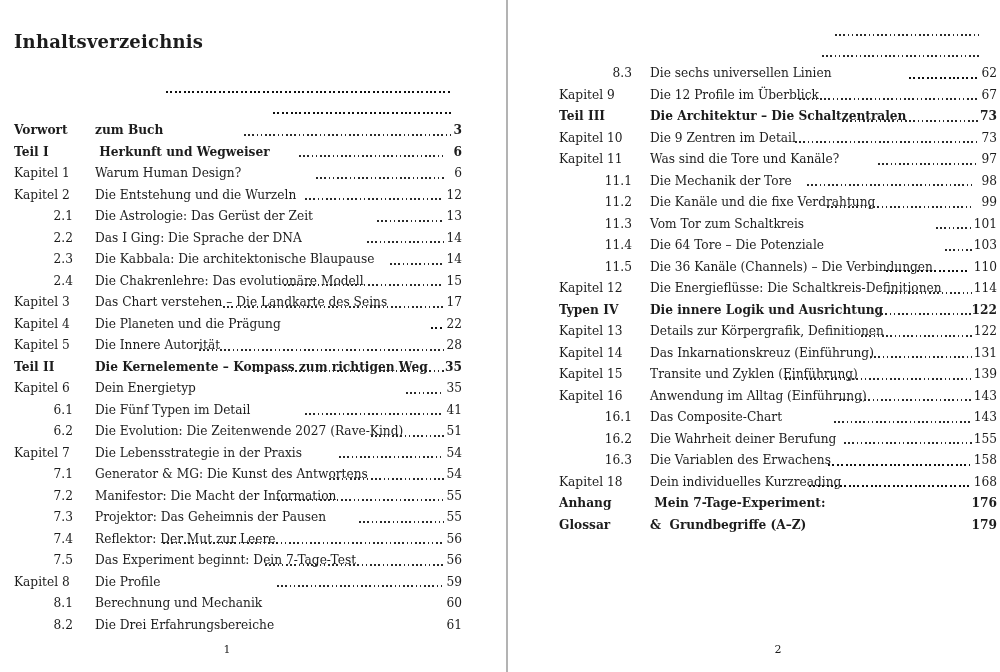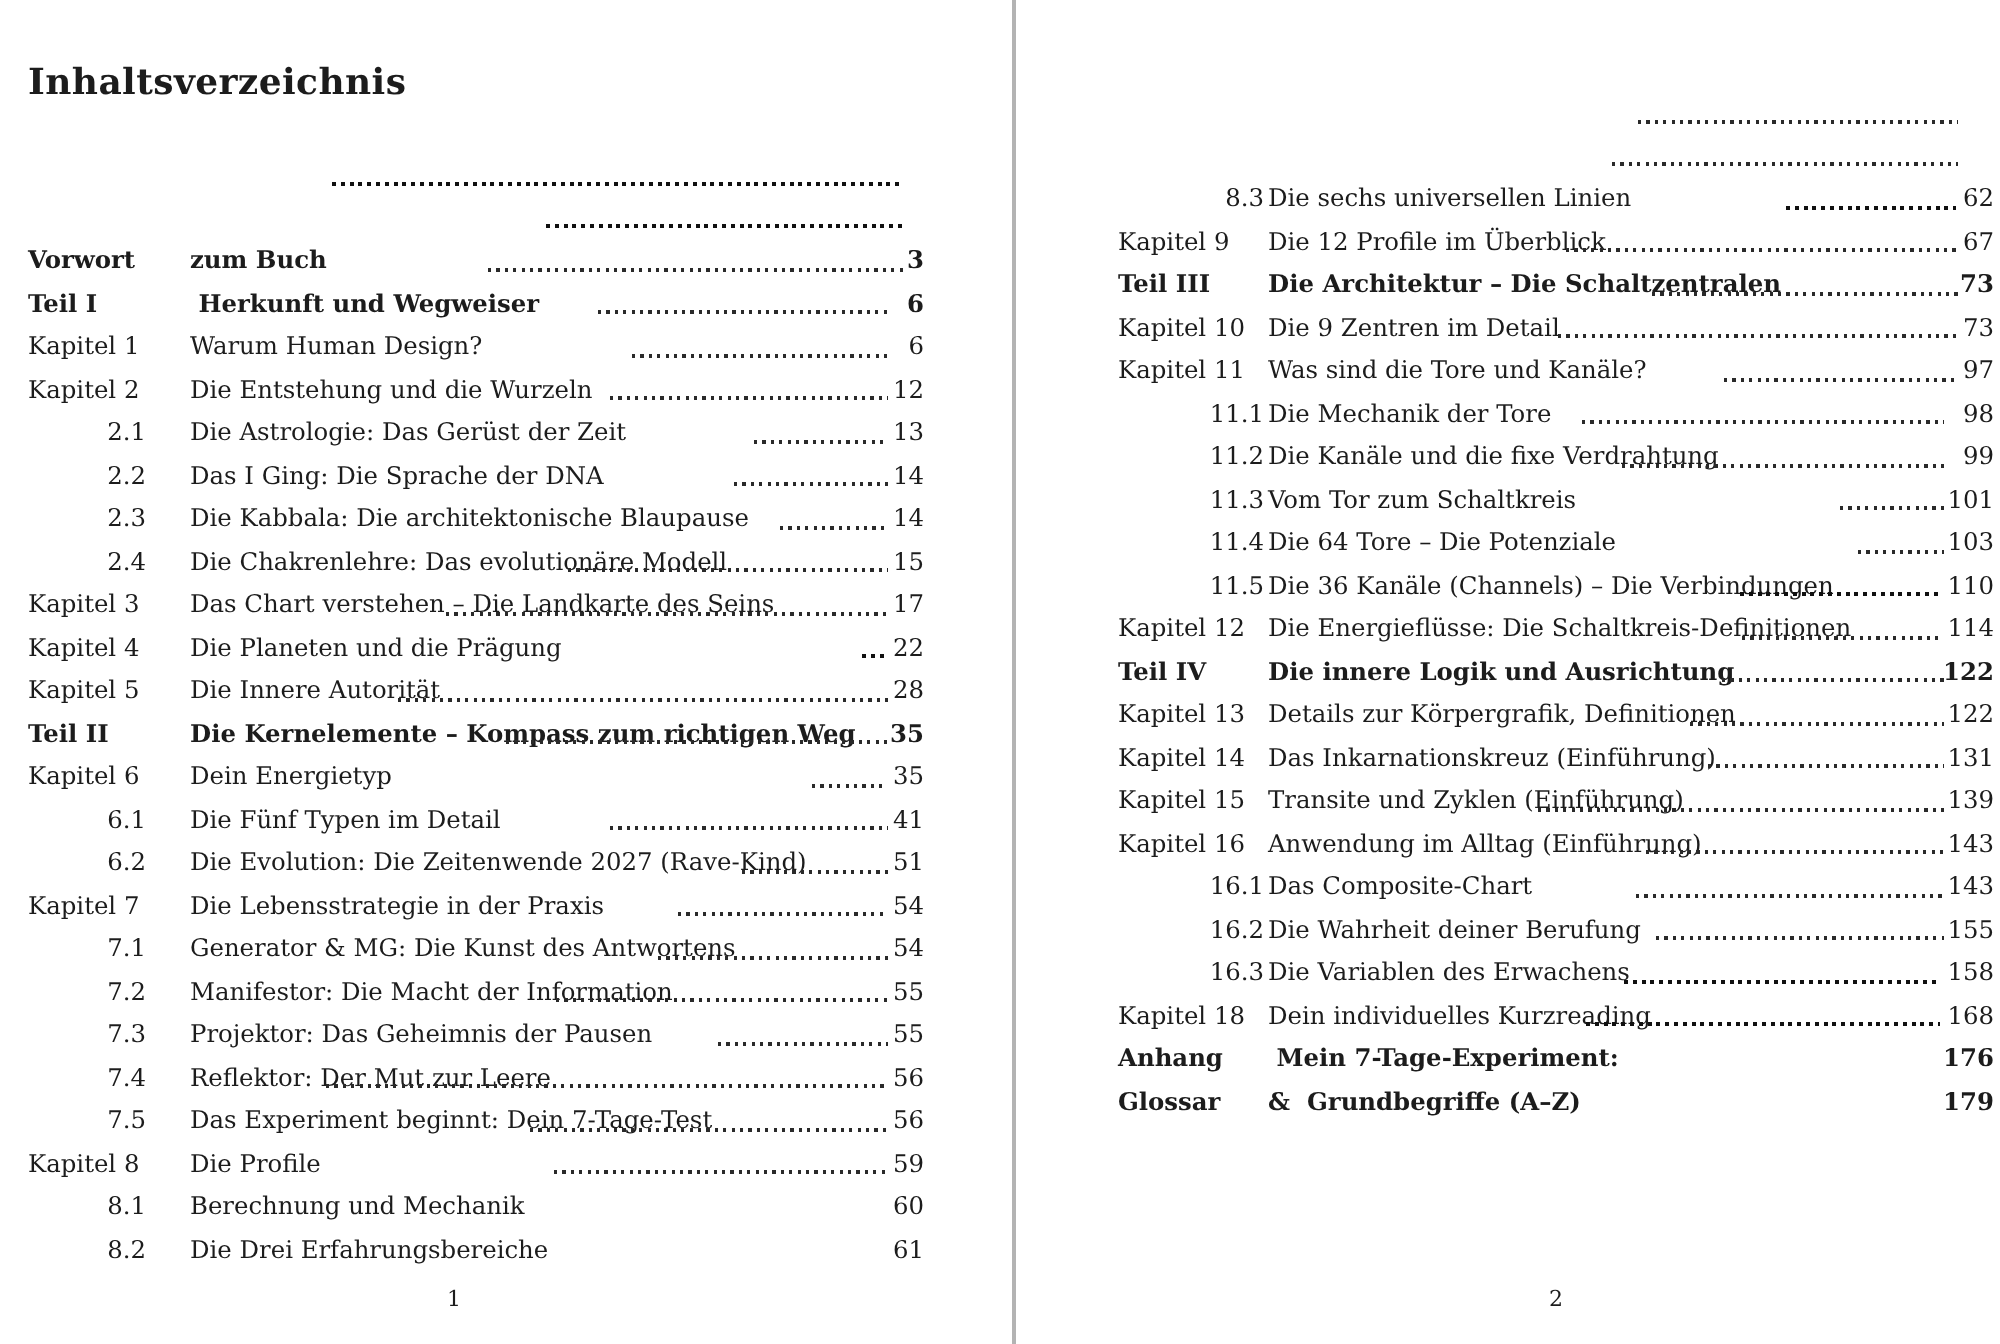--- a/index.html
+++ b/index.html
@@ -12,33 +12,33 @@
   .page{position:relative;background:#ffffff;}
   .page-one{width:506px;}
   .divider{width:2px;height:672px;background:#b3b3b3;}
   .page-two{flex:1;}
   .heading{
     position:absolute;top:33px;left:14px;margin:0;
     font-size:18px;font-weight:bold;line-height:1;letter-spacing:.2px;
   }
   .toc{position:absolute;display:flex;flex-direction:column;}
   .toc-left{left:14px;right:44px;top:75px;}
-  .toc-right{left:51px;right:3px;top:44px;}
+  .toc-right{left:51px;right:3px;top:18px;}
   .row{
     display:flex;align-items:baseline;
     height:21.5px;line-height:21.5px;font-size:12.2px;
   }
   .row.bold{font-weight:bold;}
   .label{flex:0 0 auto;white-space:pre;box-sizing:border-box;}
   .toc-left .label{width:61px;}
   .toc-right .label{width:75px;}
   .row.sub .label{text-align:right;padding-right:2px;}
   .title{flex:0 0 auto;white-space:pre;}
   .toc-left .title{margin-left:20px;}
-  .toc-right .title{margin-left:0;}
+  .toc-right .title{margin-left:16px;}
   .leader{
     flex:1 1 4px;min-width:4px;height:2px;
     align-self:flex-end;margin:0 2px 4px 3px;
     background-image:repeating-linear-gradient(to right,#2a2a2a 0 1.6px,transparent 1.6px 4.2px);
   }
   .row.bold .leader{
     background-image:repeating-linear-gradient(to right,#101010 0 2px,transparent 2px 4.4px);
   }
   .pagenum{flex:0 0 auto;white-space:pre;margin-top:45px;}
   .footer{
@@ -302,21 +302,21 @@
   </div>
 
   <div class="row">
     <span class="label">Kapitel 12</span>
     <span class="title">Die Energieflüsse: Die Schaltkreis-Definitionen</span>
     <span class="leader"></span>
     <span class="pagenum">114</span>
   </div>
 
   <div class="row bold">
-    <span class="label">Teil IV</span>
+    <span class="label">Typen IV</span>
     <span class="title">Die innere Logik und Ausrichtung</span>
     <span class="leader"></span>
     <span class="pagenum">122</span>
   </div>
 
   <div class="row">
     <span class="label">Kapitel 13</span>
     <span class="title">Details zur Körpergrafik, Definitionen</span>
     <span class="leader"></span>
     <span class="pagenum">122</span>

